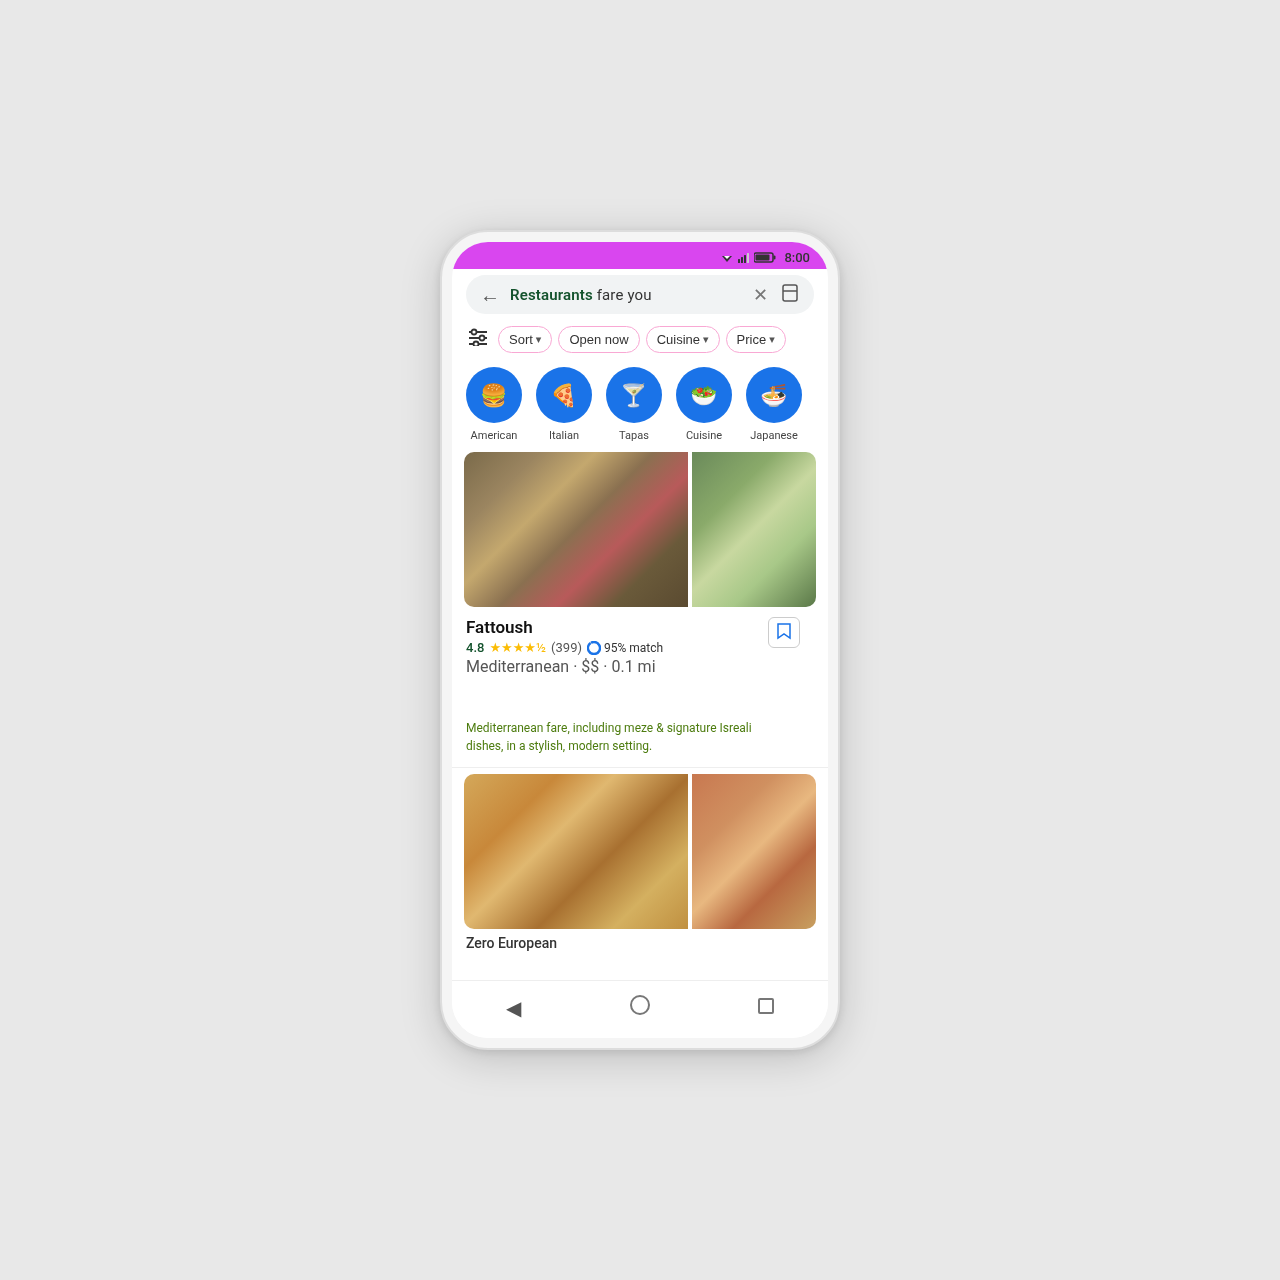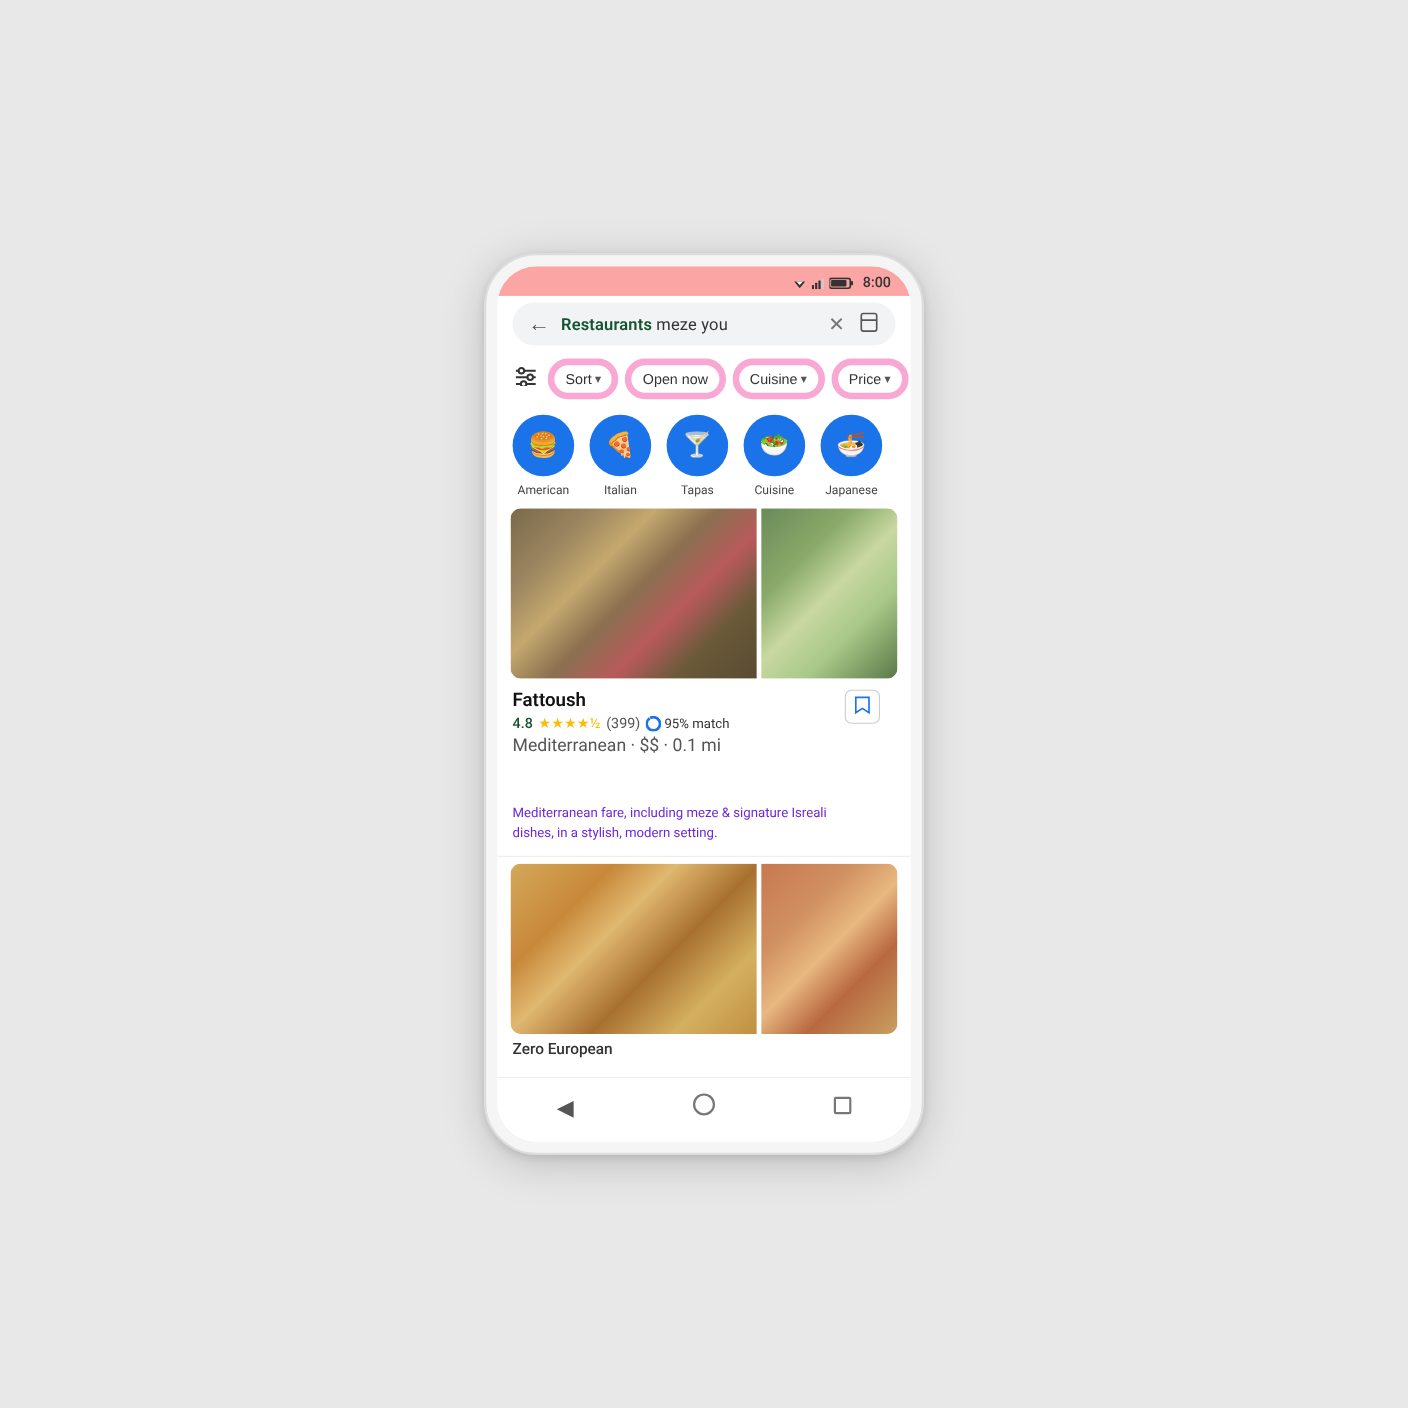--- a/index.html
+++ b/index.html
@@ -31,21 +31,21 @@
       overflow: hidden;
       display: flex;
       flex-direction: column;
     }
     
     .status-bar {
       display: flex;
       justify-content: flex-end;
       align-items: center;
       padding: 8px 18px 4px 18px;
-      background: #fca5a5;
+      background: #d946ef;
       gap: 5px;
     }
     .status-icons {
       display: flex;
       align-items: center;
       gap: 4px;
     }
     .status-time {
       font-size: 13px;
       font-weight: 500;
@@ -106,21 +106,21 @@
     .filter-tune-btn {
       background: none;
       border: none;
       cursor: pointer;
       padding: 2px 4px;
       color: #555;
       font-size: 18px;
     }
     .filter-chip {
       background: #fff;
-      border: 6px solid #f9a8d4;
+      border: 1px solid #f9a8d4;
       border-radius: 20px;
       padding: 5px 10px;
       font-size: 13px;
       color: #333;
       cursor: pointer;
       display: flex;
       align-items: center;
       gap: 3px;
       white-space: nowrap;
     }
@@ -237,21 +237,21 @@
       font-size: 12px;
       color: #333;
     }
     .card-meta {
       font-size: 16px;
       color: #555;
       margin-bottom: 4px;
     }
     .card-desc {
       font-size: 12px;
-      color: #6d28d9;
+      color: #4d7c0f;
       line-height: 1.5;
       margin-top: 43px;
     }
     .card-bookmark {
       position: absolute;
       right: 14px;
       background: none;
       border: 1px solid #ccc;
       border-radius: 6px;
       padding: 4px 7px;
@@ -333,21 +333,21 @@
           <rect x="19.5" y="3.5" width="2" height="4" rx="1" fill="#333"></rect>
           <rect x="1.5" y="2.5" width="14" height="6" rx="1" fill="#333"></rect>
         </svg>
         <span class="status-time">8:00</span>
       </div>
     </div>
 
     <div class="search-bar">
       <button class="search-back-btn">←</button>
       <div class="search-text">
-        <strong>Restaurants</strong><span> meze you</span>
+        <strong>Restaurants</strong><span> fare you</span>
       </div>
       <button class="search-clear-btn">✕</button>
       <button class="search-bookmark-btn">
         <svg width="20" height="20" viewBox="0 0 20 20">
           <rect x="3" y="2" width="14" height="16" rx="2" fill="none" stroke="#555" stroke-width="1.5"></rect>
           <line x1="3" y1="8" x2="17" y2="8" stroke="#555" stroke-width="1.5"></line>
         </svg>
       </button>
     </div>
 

